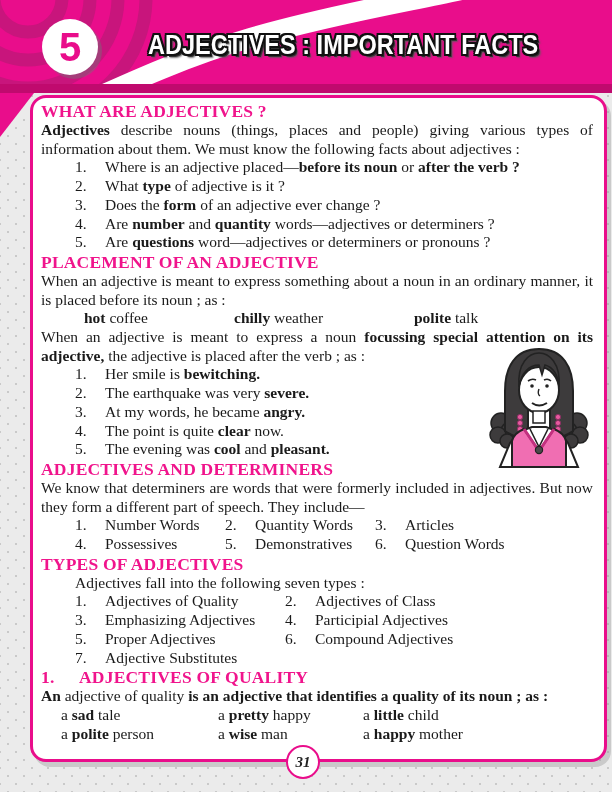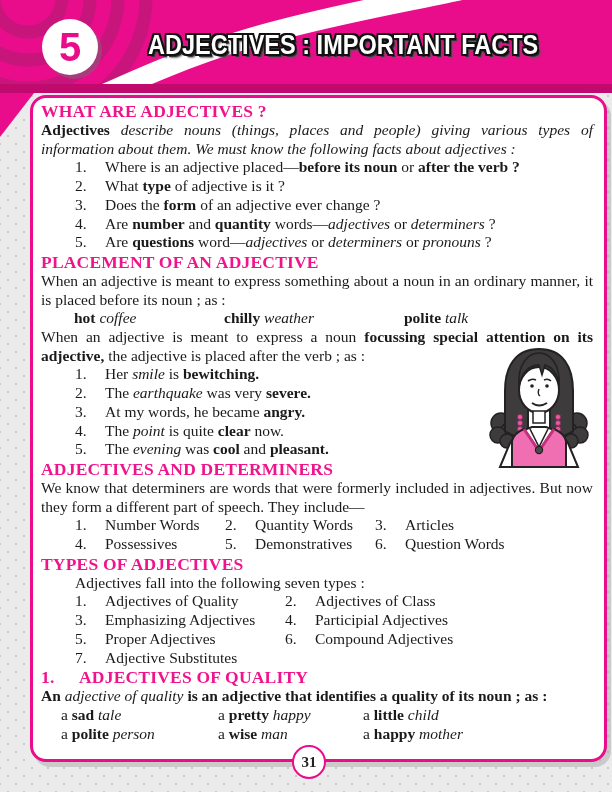--- a/index.html
+++ b/index.html
@@ -75,44 +75,44 @@
     font-size:15.5px;line-height:18.7px;
   }
   .sec-h{
     font-weight:700;color:var(--heading);
     font-size:17.5px;line-height:20px;letter-spacing:.2px;
   }
   .sec-h .hnum{display:inline-block;width:38px;}
   p.just{text-align:justify;}
   .itm{padding-left:34px;}
   .itm .n{display:inline-block;width:30px;font-weight:400;}
-  .row3{display:flex;margin-left:33px;align-items:center;}
+  .row3{display:flex;margin-left:43px;align-items:center;}
   .row3 .c1{width:150px;}
   .row3 .c2{width:180px;}
   .rowg{display:flex;margin-left:34px;}
   .rowg .cell{display:flex;}
   .rowg .n{display:inline-block;width:30px;}
   .det .cell1{width:150px;}
   .det .cell2{width:150px;}
   .typ .cell1{width:210px;}
   .qrow{display:flex;margin-left:20px;}
   .qrow .c1{width:157px;}
   .qrow .c2{width:145px;}
   .b{font-weight:700;}
-  .i{font-style:italic;}
+  .i{}
   .indent1{padding-left:34px;}
   
   .illustration{
     position:absolute;right:10px;top:247px;width:110px;height:123px;
   }
   
   .page-num{
-    position:absolute;left:292px;top:745px;width:34px;height:34px;
+    position:absolute;left:286px;top:745px;width:34px;height:34px;
     background:#fff;border:2.5px solid var(--magenta);border-radius:50%;
-    display:flex;align-items:center;justify-content:center;z-index:5;
+    display:flex;align-items:center;justify-content:center;z-index:5;font-style:italic;
   }
   .page-num span{font-size:15px;font-weight:700;color:#222;}
 </style>
 </head>
 <body>
 
 <div class="page">
 
   <div class="banner">
     <svg width="612" height="93" viewBox="0 0 612 93">

